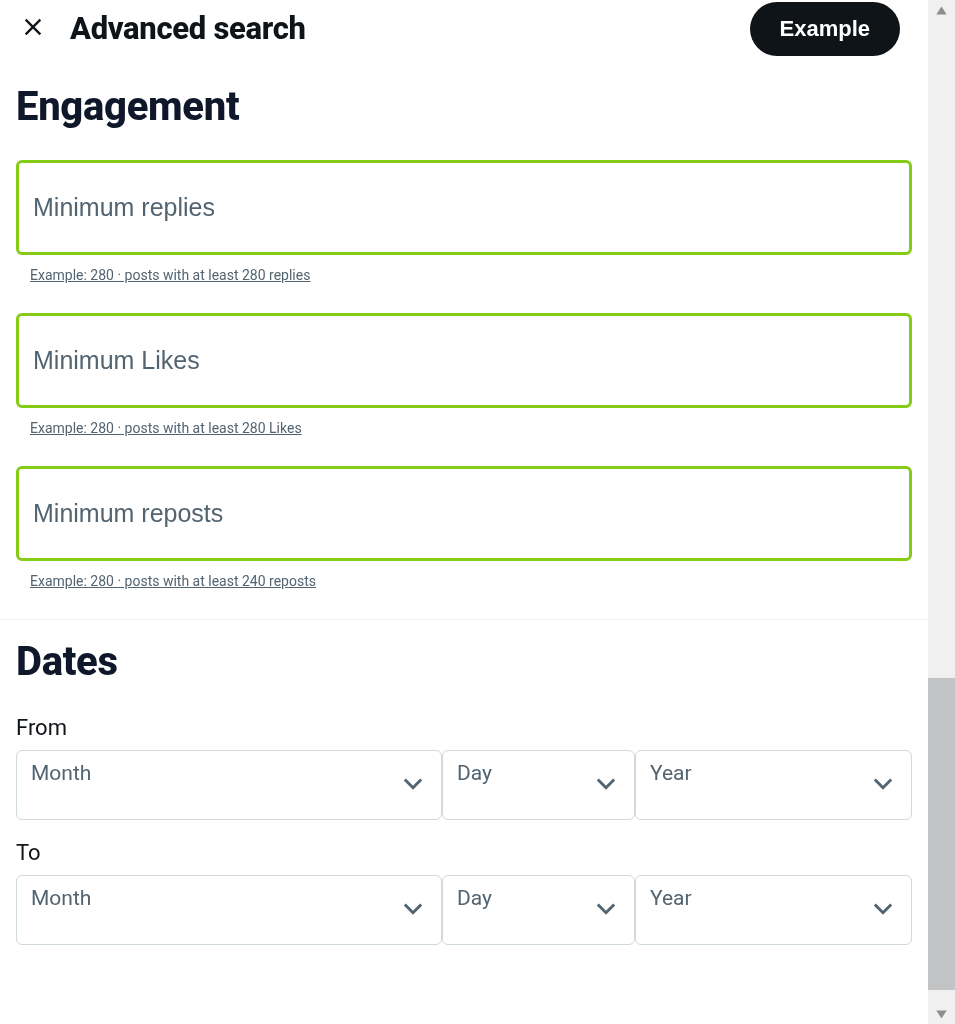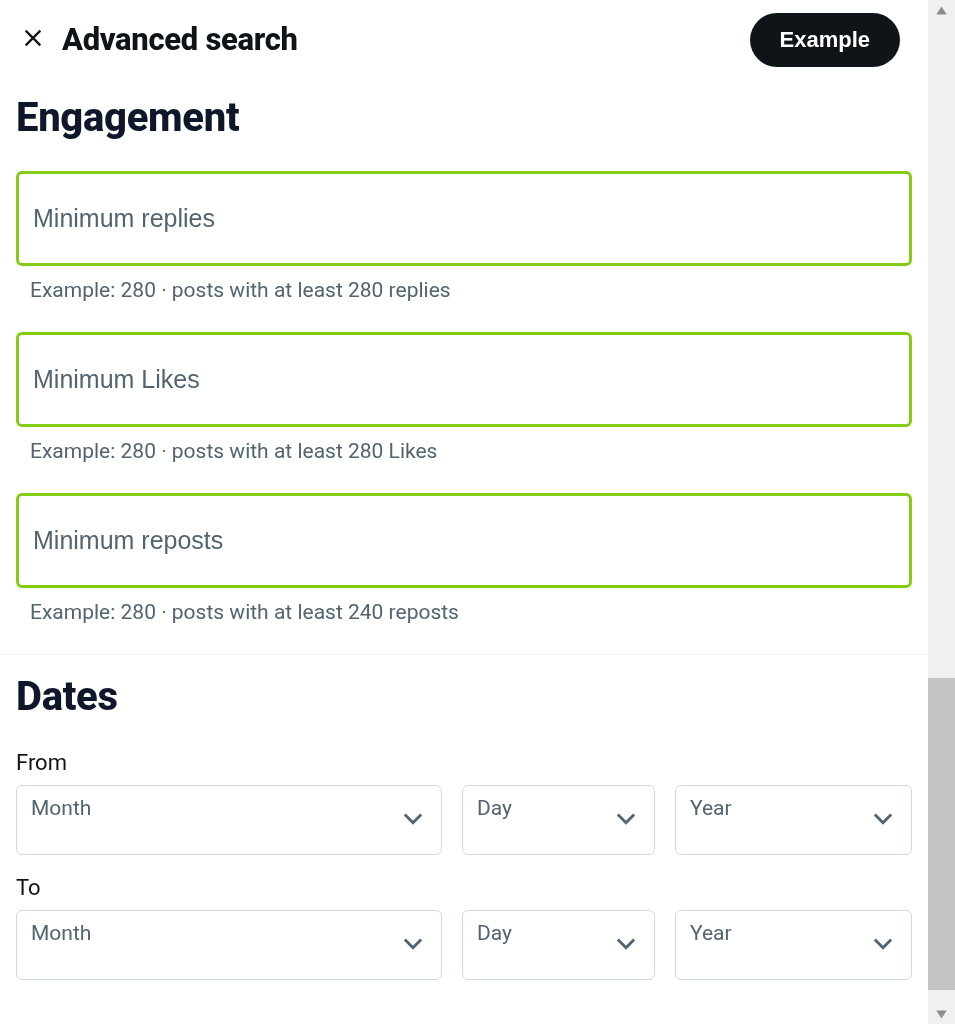--- a/index.html
+++ b/index.html
@@ -19,23 +19,22 @@
     .content-area {
       width: 928px;
       height: 1024px;
       overflow: hidden;
       position: relative;
     }
     .header {
       display: flex;
       align-items: center;
       padding: 10px 16px 18px 16px;
-      gap: 12px;
+      gap: 20px;
       position: relative;
-      margin-top: 11px;
     }
     .close-btn {
       display: flex;
       align-items: center;
       justify-content: center;
       background: none;
       border: none;
       cursor: pointer;
       padding: 6px;
       border-radius: 50%;
@@ -87,40 +86,40 @@
       padding: 30px 14px;
       font-size: 25px;
       color: #536471;
       outline: none;
       background: #fff;
     }
     .text-input::placeholder {
       color: #536471;
     }
     .help-text {
-      font-size: 21px;
+      font-size: 14px;
       color: #536471;
       margin-top: 12px;
       padding-left: 14px;
+      text-decoration: underline;
     }
     .divider {
       border: none;
       border-top: 1px solid #eff3f4;
       margin-top: 10px;
     }
     .date-label {
       font-size: 22px;
       color: #0f1419;
       margin-bottom: 10px;
       margin-top: 20px;
       font-weight: 400;
     }
     .date-row {
       display: flex;
-      gap: 20px;
       margin-bottom: 10px;
     }
     .select-wrap {
       position: relative;
       border: 1px solid #cfd9de;
       border-radius: 6px;
       background: #fff;
       display: flex;
       align-items: flex-start;
       padding: 10px 14px 34px 14px;

